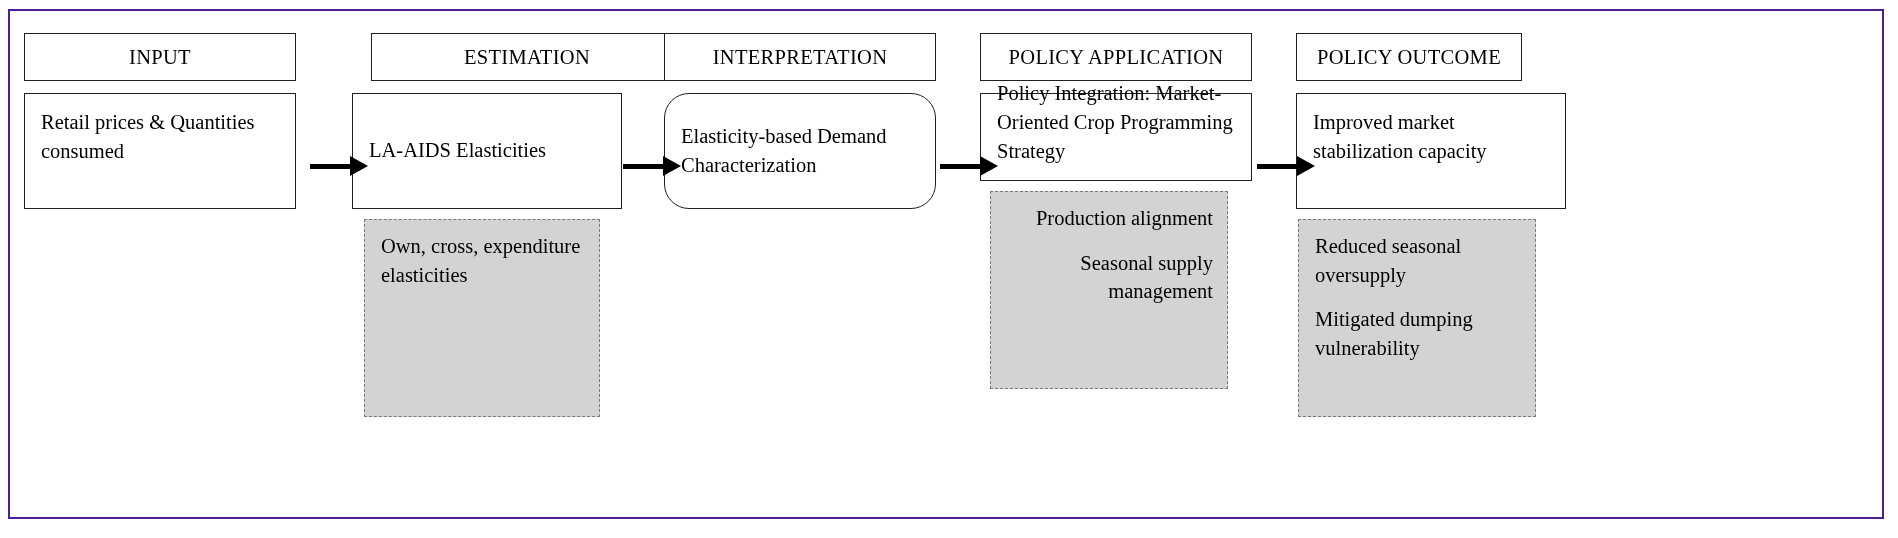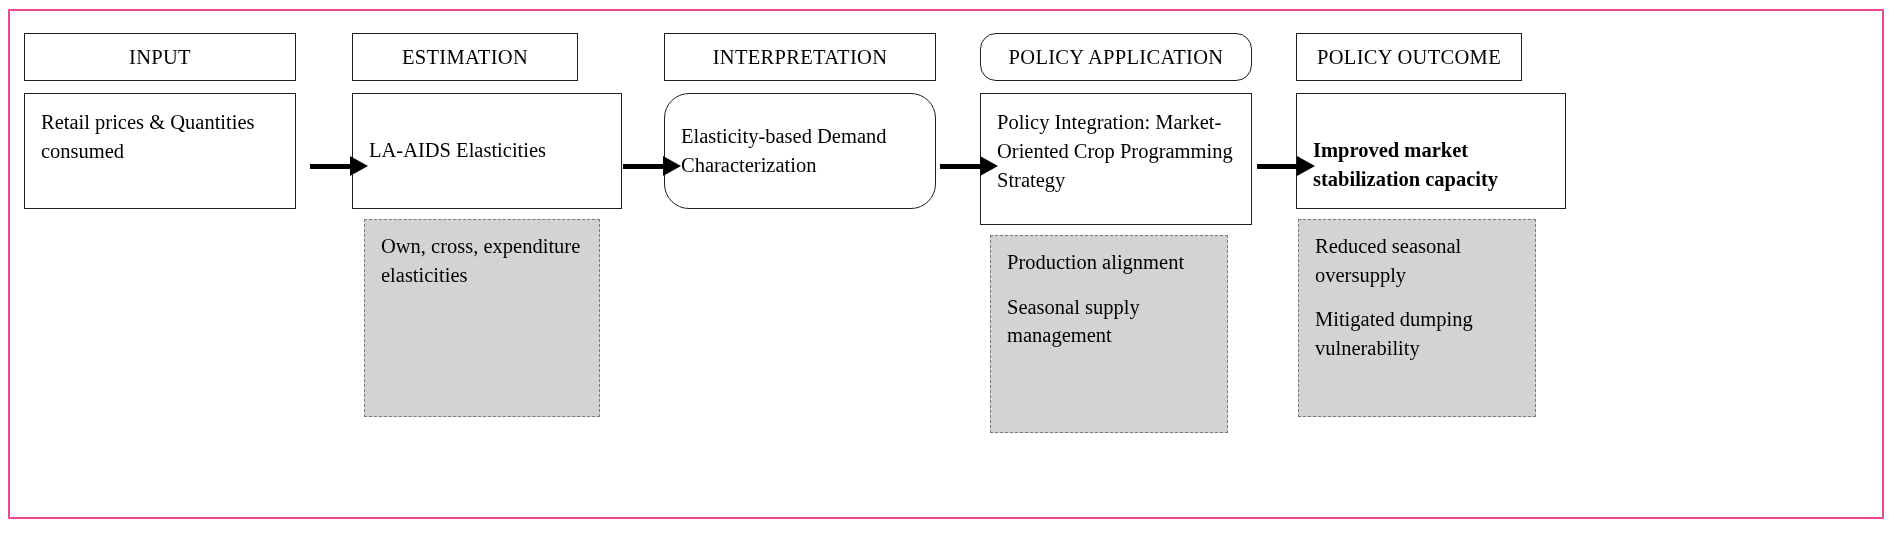--- a/index.html
+++ b/index.html
@@ -15,21 +15,21 @@
     overflow: hidden;
   }
 
   
   #diagram-frame {
     position: absolute;
     left: 8px;
     top: 9px;
     width: 1876px;
     height: 510px;
-    border: 2px solid #ec4899;
+    border: 2px solid #4c1d95;
     box-sizing: border-box;
     background: #ffffff;
   }
 
   
   #columns {
     position: absolute;
     left: 0;
     top: 0;
     width: 100%;
@@ -63,58 +63,58 @@
     display: flex;
     align-items: center;
     justify-content: center;
     background: #ffffff;
     font-size: 20.5px;
     letter-spacing: 0.3px;
     white-space: nowrap;
   }
 
   .col-0 .stage-header { width: 272px; }
-  .col-1 .stage-header { width: 226px; }
+  .col-1 .stage-header { width: 312px; margin-left: 19px; }
   .col-2 .stage-header { width: 272px; }
-  .col-3 .stage-header { width: 272px; border-radius: 16px; }
+  .col-3 .stage-header { width: 272px; }
   .col-4 .stage-header { width: 226px; }
 
   
   .stage-box {
     border: 1.5px solid #1f1f1f;
     box-sizing: border-box;
     background: #ffffff;
     font-size: 20.5px;
     line-height: 1.42;
     padding: 14px 14px 14px 16px;
     margin-top: 12px;
     position: relative;
   }
 
   .col-0 .stage-box { width: 272px; height: 116px; display:flex; align-items:flex-start; }
   .col-1 .stage-box { width: 270px; height: 116px; display:flex; align-items:center; }
   .col-2 .stage-box { width: 272px; height: 116px; display:flex; align-items:center;border-radius:25px; }
-  .col-3 .stage-box { width: 272px; height: 132px; display:flex; align-items:flex-start; }
-  .col-4 .stage-box { width: 270px; height: 116px; display:flex; align-items:flex-end;font-weight:bold; }
+  .col-3 .stage-box { width: 272px; height: 88px; display:flex; align-items:flex-end; }
+  .col-4 .stage-box { width: 270px; height: 116px; display:flex; align-items:flex-start; }
 
   .stage-box-text { display: block; width: 100%; }
 
   
   .detail-box {
     border: 1.5px dashed #7a7a7a;
     background: #d3d3d3;
     box-sizing: border-box;
     margin-top: 10px;
     padding: 12px 14px 12px 16px;
     font-size: 20.5px;
     line-height: 1.40;
   }
   .col-1 .detail-box { width: 236px; height: 198px; margin-left: 12px; }
   .col-2 .detail-box { width: 238px; height: 198px; margin-left: 10px; }
-  .col-3 .detail-box { width: 238px; height: 198px; margin-left: 10px; }
+  .col-3 .detail-box { width: 238px; height: 198px; margin-left: 10px; text-align: right; }
   .col-4 .detail-box { width: 238px; height: 198px; margin-left: 2px; }
 
   .detail-item { margin: 0 0 16px 0; }
   .detail-item:last-child { margin-bottom: 0; }
 
   
   .arrow {
     position: absolute;
     width: 58px;
     height: 20px;

